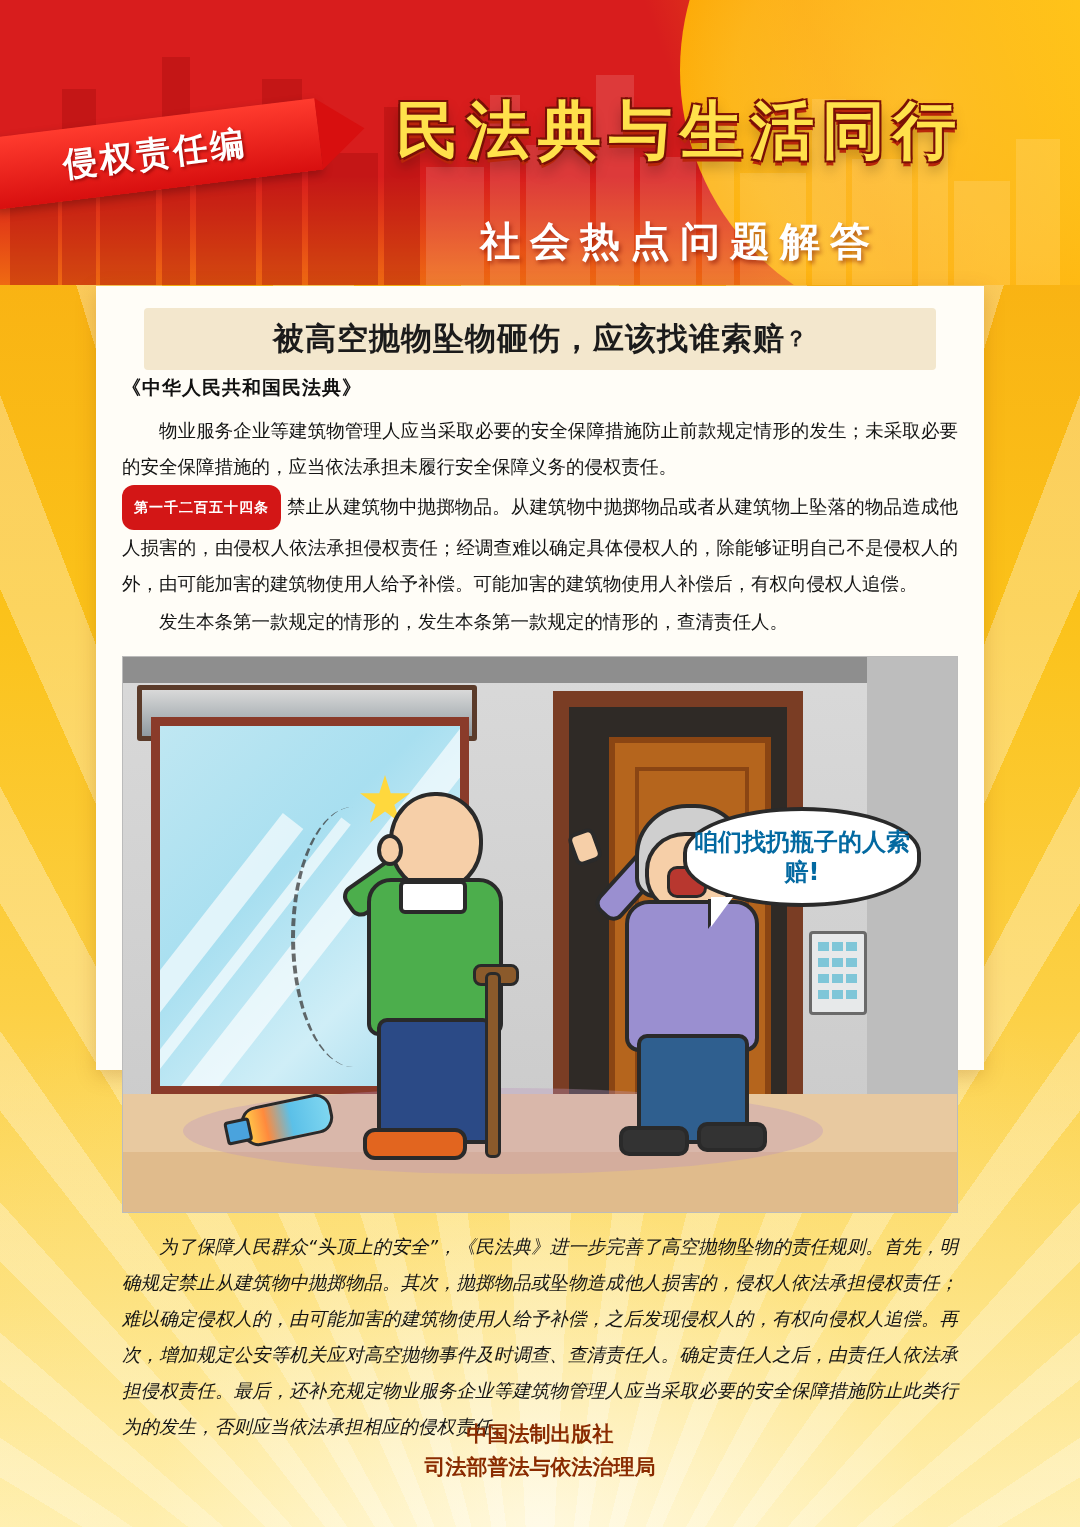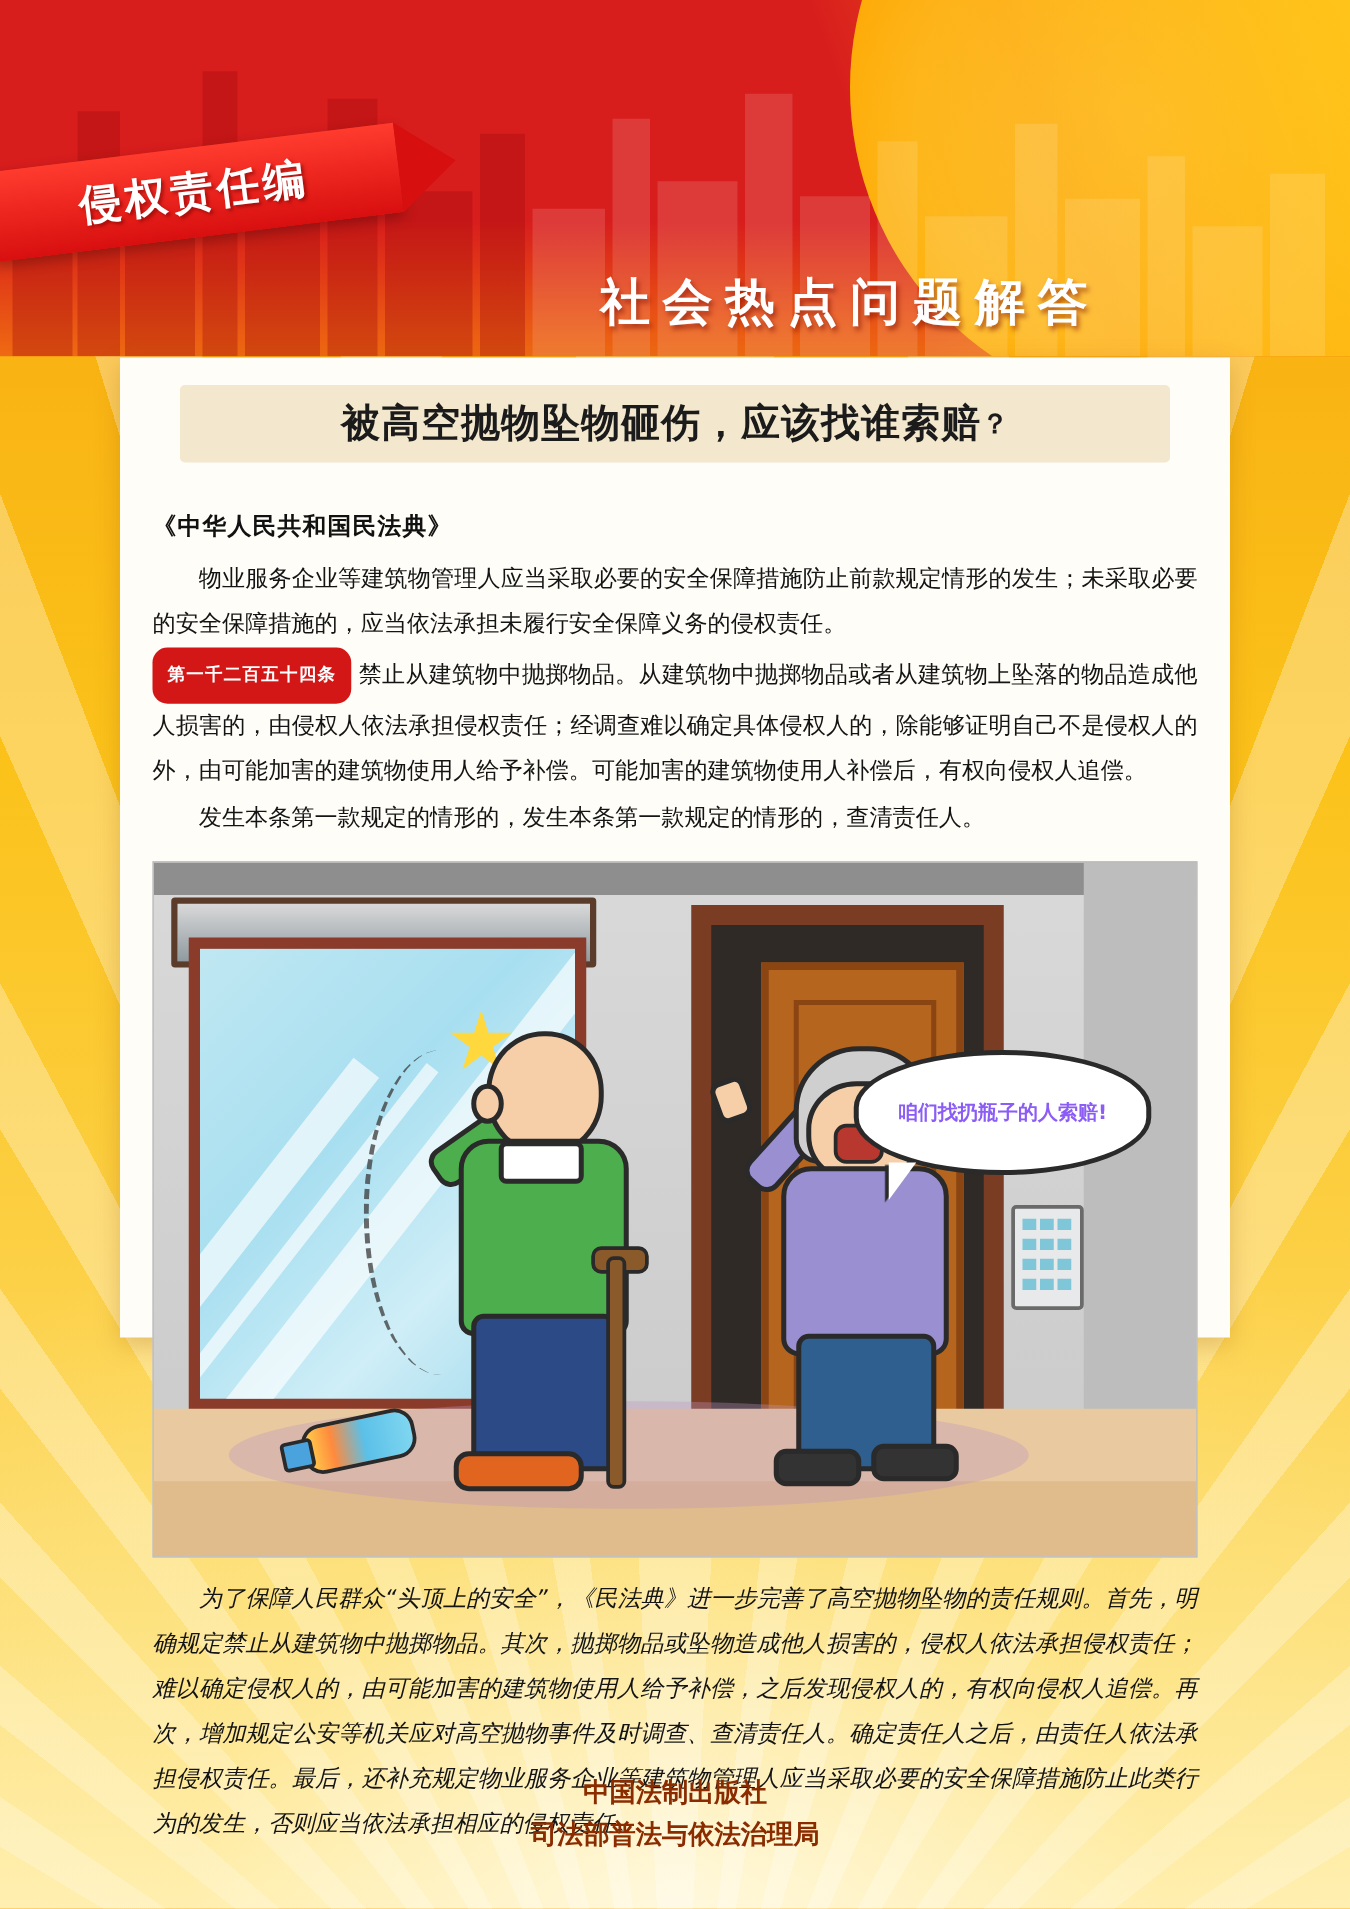--- a/index.html
+++ b/index.html
@@ -83,21 +83,21 @@
     margin:22px 48px 0 48px;height:62px;background:#f3e7cd;border-radius:4px;
     display:flex;align-items:center;justify-content:center;
   }
   .qbar .q{
     font-family:"DejaVu Sans","Liberation Sans",sans-serif;
     font-weight:bold;font-size:31px;color:#1b1b1b;letter-spacing:1px;
   }
   .qbar .qm{font-size:22px;font-weight:bold;color:#1b1b1b;}
 
   .law-name{
-    margin:38px 0 0 26px;font-family:"DejaVu Sans","Liberation Sans",sans-serif;
+    margin:5px 0 0 26px;font-family:"DejaVu Sans","Liberation Sans",sans-serif;
     font-weight:bold;font-size:19px;color:#111;letter-spacing:1px;
   }
   .art-wrap{margin:12px 26px 0 26px;}
   .art-tag{
     display:inline-block;vertical-align:middle;
     background:#d31616;color:#fff;border-radius:12px;
     padding:4px 12px 5px 12px;font-size:14px;font-weight:bold;letter-spacing:1px;
     font-family:"DejaVu Sans","Liberation Sans",sans-serif;
   }
   p.body{
@@ -180,21 +180,21 @@
   .woman .shoe{position:absolute;left:26px;top:322px;width:62px;height:22px;background:#333;border:4px solid #2a2a2a;border-radius:10px;}
   .woman .shoe2{position:absolute;left:104px;top:318px;width:62px;height:22px;background:#333;border:4px solid #2a2a2a;border-radius:10px;}
   .woman .armpoint{position:absolute;left:-6px;top:60px;width:86px;height:24px;background:#9a8fd0;border:4px solid #2a2a2a;border-radius:12px;transform:rotate(-48deg);}
   .woman .finger{position:absolute;left:-22px;top:26px;width:20px;height:26px;background:#f6cfa8;border:4px solid #2a2a2a;border-radius:8px;transform:rotate(-20deg);}
 
   .bubble{
     position:absolute;left:560px;top:150px;width:230px;height:92px;background:#fff;border:4px solid #2a2a2a;border-radius:50%/46%;
     display:flex;align-items:center;justify-content:center;text-align:center;
   }
   .bubble span{
-    font-family:"DejaVu Sans","Liberation Sans",sans-serif;font-size:16px;line-height:30px;color:#8b5cf6;font-weight:600;
+    font-family:"DejaVu Sans","Liberation Sans",sans-serif;font-size:24px;line-height:30px;color:#0369a1;font-weight:600;
   }
   .bubble:after{content:"";position:absolute;left:24px;bottom:-24px;width:0;height:0;border-style:solid;border-width:30px 22px 0 0;border-color:#fff transparent transparent transparent;filter:drop-shadow(-3px 2px 0 #2a2a2a);}
 
   
   .closing{margin:16px 26px 0 26px;font-style:italic;}
 
   
   .footer{
     position:absolute;left:0;top:1418px;width:1080px;text-align:center;
     font-family:"DejaVu Sans","Liberation Sans",sans-serif;
@@ -230,20 +230,21 @@
       <i style="left:852px;width:60px;height:126px;"></i>
       <i style="left:918px;width:30px;height:160px;"></i>
       <i style="left:954px;width:56px;height:104px;"></i>
       <i style="left:1016px;width:44px;height:146px;"></i>
     </div>
 
     <div class="ribbon">
       <span>侵权责任编</span>
     </div>
 
+    <div class="title-main">民法典与生活同行</div>
     <div class="title-sub">社会热点问题解答</div>
   </div>
 
   <div class="card">
 
     <div class="qbar">
       <div class="q">被高空抛物坠物砸伤，应该找谁索赔</div>
       <div class="qm">？</div>
     </div>
 

